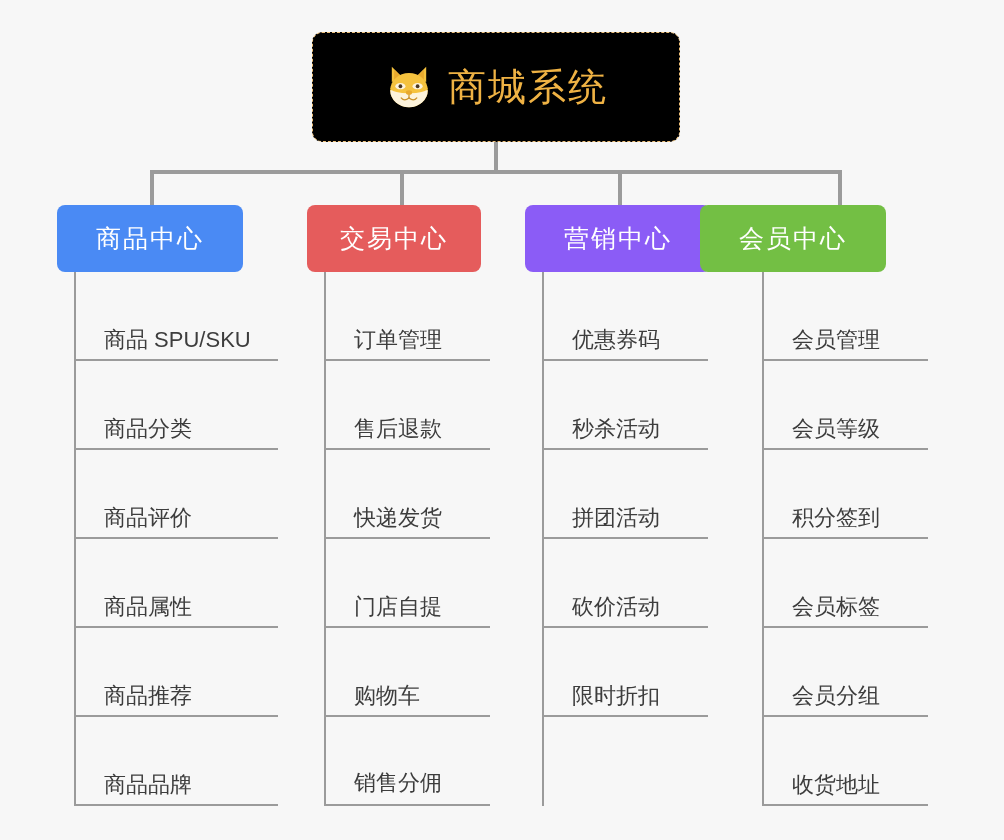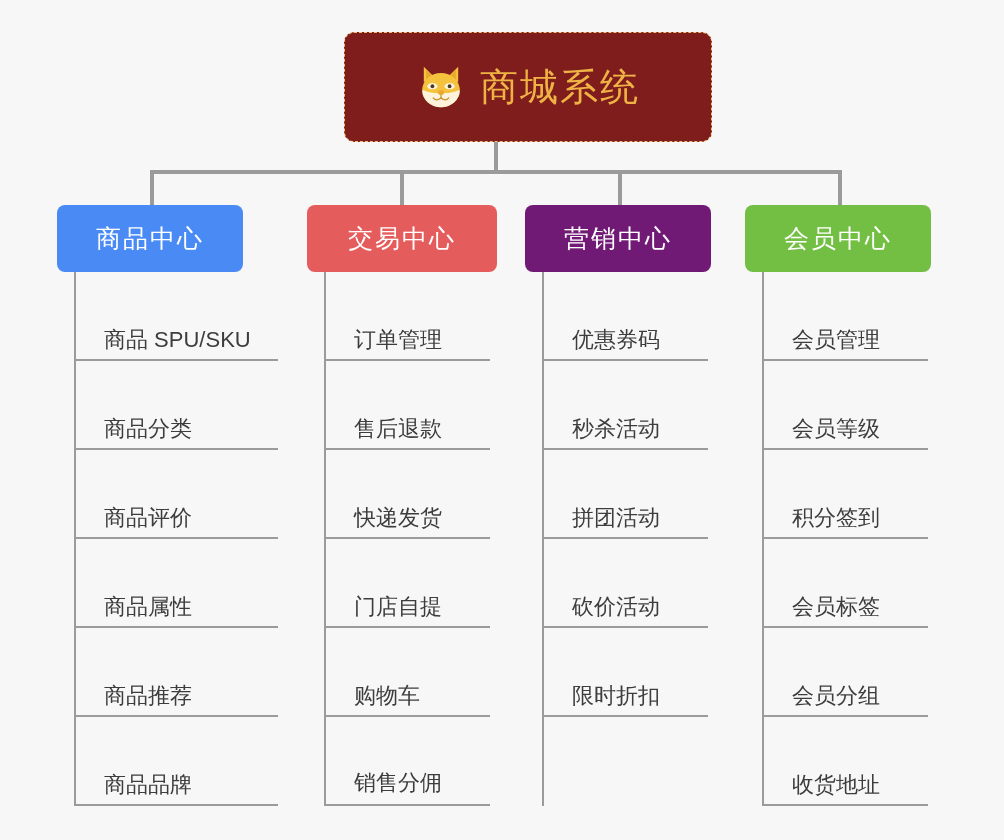--- a/index.html
+++ b/index.html
@@ -119,21 +119,21 @@
     line-height: 1;
     padding: 0 0 8px 30px;
     white-space: nowrap;
   }
 </style>
 </head>
 <body style="background: rgb(247, 247, 247);">
 
 <div id="canvas">
 
-  <div class="root-node" style="background: #7f1d1d; border-color: rgb(238, 192, 122); margin-left: 32px;">
+  <div class="root-node" style="background: #000000; border-color: rgb(238, 192, 122);">
     <svg class="dog-icon" viewBox="0 0 64 64">
       <path d="M10 6 L10 26 L22 18 Z" fill="#f5c23e"></path>
       <path d="M54 6 L54 26 L42 18 Z" fill="#f5c23e"></path>
       <path d="M13 10 L13 23 L21 18 Z" fill="#e8a92e"></path>
       <path d="M51 10 L51 23 L43 18 Z" fill="#e8a92e"></path>
       <ellipse cx="32" cy="36" rx="24" ry="22" fill="#f5c23e"></ellipse>
       <path d="M8 36 a24 22 0 0 0 48 0 z" fill="#fdf3dc"></path>
       <path d="M8 34 q6 -9 24 -9 q18 0 24 9 q-4 6 -24 6 q-20 0 -24 -6 z" fill="#f5c23e"></path>
       <ellipse cx="21" cy="31" rx="6.5" ry="4" fill="#fdf3dc"></ellipse>
       <ellipse cx="43" cy="31" rx="6.5" ry="4" fill="#fdf3dc"></ellipse>
@@ -174,21 +174,21 @@
         <div class="leaf-item" style="top: 267px; width: 204px; border-bottom-color: rgb(155, 155, 155);">
           <span class="leaf-text">商品属性</span>
         </div>
         <div class="leaf-item" style="top: 356px; width: 204px; border-bottom-color: rgb(155, 155, 155);">
           <span class="leaf-text">商品推荐</span>
         </div>
         <div class="leaf-item" style="top: 445px; width: 204px; border-bottom-color: rgb(155, 155, 155);">
           <span class="leaf-text">商品品牌</span>
         </div>
       </div>
-      <div class="cat-box" style="left: 307px; width: 190px; background: rgb(229, 92, 92);">
+      <div class="cat-box" style="left: 307px; width: 174px; background: rgb(229, 92, 92);">
         <span class="cat-label" style="color: rgb(255, 255, 255);">交易中心</span>
       </div>
       <div class="leaf-col" style="left: 324px; width: 166px; height: 442px;">
         <div class="leaf-spine" style="height: 534px; background: rgb(155, 155, 155);"></div>
         <div class="leaf-item" style="top: 0px; width: 166px; border-bottom-color: rgb(155, 155, 155);">
           <span class="leaf-text">订单管理</span>
         </div>
         <div class="leaf-item" style="top: 89px; width: 166px; border-bottom-color: rgb(155, 155, 155);">
           <span class="leaf-text">售后退款</span>
         </div>
@@ -198,42 +198,42 @@
         <div class="leaf-item" style="top: 267px; width: 166px; border-bottom-color: rgb(155, 155, 155);">
           <span class="leaf-text">门店自提</span>
         </div>
         <div class="leaf-item" style="top: 356px; width: 166px; border-bottom-color: rgb(155, 155, 155);">
           <span class="leaf-text">购物车</span>
         </div>
         <div class="leaf-item" style="top: 445px; width: 166px; border-bottom-color: rgb(155, 155, 155); font-family: Liberation Mono, monospace;">
           <span class="leaf-text">销售分佣</span>
         </div>
       </div>
-      <div class="cat-box" style="left: 525px; width: 186px; background: #701a75;">
+      <div class="cat-box" style="left: 525px; width: 186px; background: #8b5cf6;">
         <span class="cat-label" style="color: rgb(255, 255, 255);">营销中心</span>
       </div>
       <div class="leaf-col" style="left: 542px; width: 166px; height: 534px;">
         <div class="leaf-spine" style="height: 534px; background: rgb(155, 155, 155);"></div>
         <div class="leaf-item" style="top: 0px; width: 166px; border-bottom-color: rgb(155, 155, 155);">
           <span class="leaf-text">优惠券码</span>
         </div>
         <div class="leaf-item" style="top: 89px; width: 166px; border-bottom-color: rgb(155, 155, 155);">
           <span class="leaf-text">秒杀活动</span>
         </div>
         <div class="leaf-item" style="top: 178px; width: 166px; border-bottom-color: rgb(155, 155, 155);">
           <span class="leaf-text">拼团活动</span>
         </div>
         <div class="leaf-item" style="top: 267px; width: 166px; border-bottom-color: rgb(155, 155, 155);">
           <span class="leaf-text">砍价活动</span>
         </div>
         <div class="leaf-item" style="top: 356px; width: 166px; border-bottom-color: rgb(155, 155, 155);">
           <span class="leaf-text">限时折扣</span>
         </div>
       </div>
-      <div class="cat-box" style="left: 745px; width: 186px; background: rgb(115, 191, 68);">
+      <div class="cat-box" style="left: 700px; width: 186px; background: rgb(115, 191, 68);">
         <span class="cat-label" style="color: rgb(255, 255, 255);">会员中心</span>
       </div>
       <div class="leaf-col" style="left: 762px; width: 166px; height: 534px;">
         <div class="leaf-spine" style="height: 534px; background: rgb(155, 155, 155);"></div>
         <div class="leaf-item" style="top: 0px; width: 166px; border-bottom-color: rgb(155, 155, 155);">
           <span class="leaf-text">会员管理</span>
         </div>
         <div class="leaf-item" style="top: 89px; width: 166px; border-bottom-color: rgb(155, 155, 155);">
           <span class="leaf-text">会员等级</span>
         </div>

